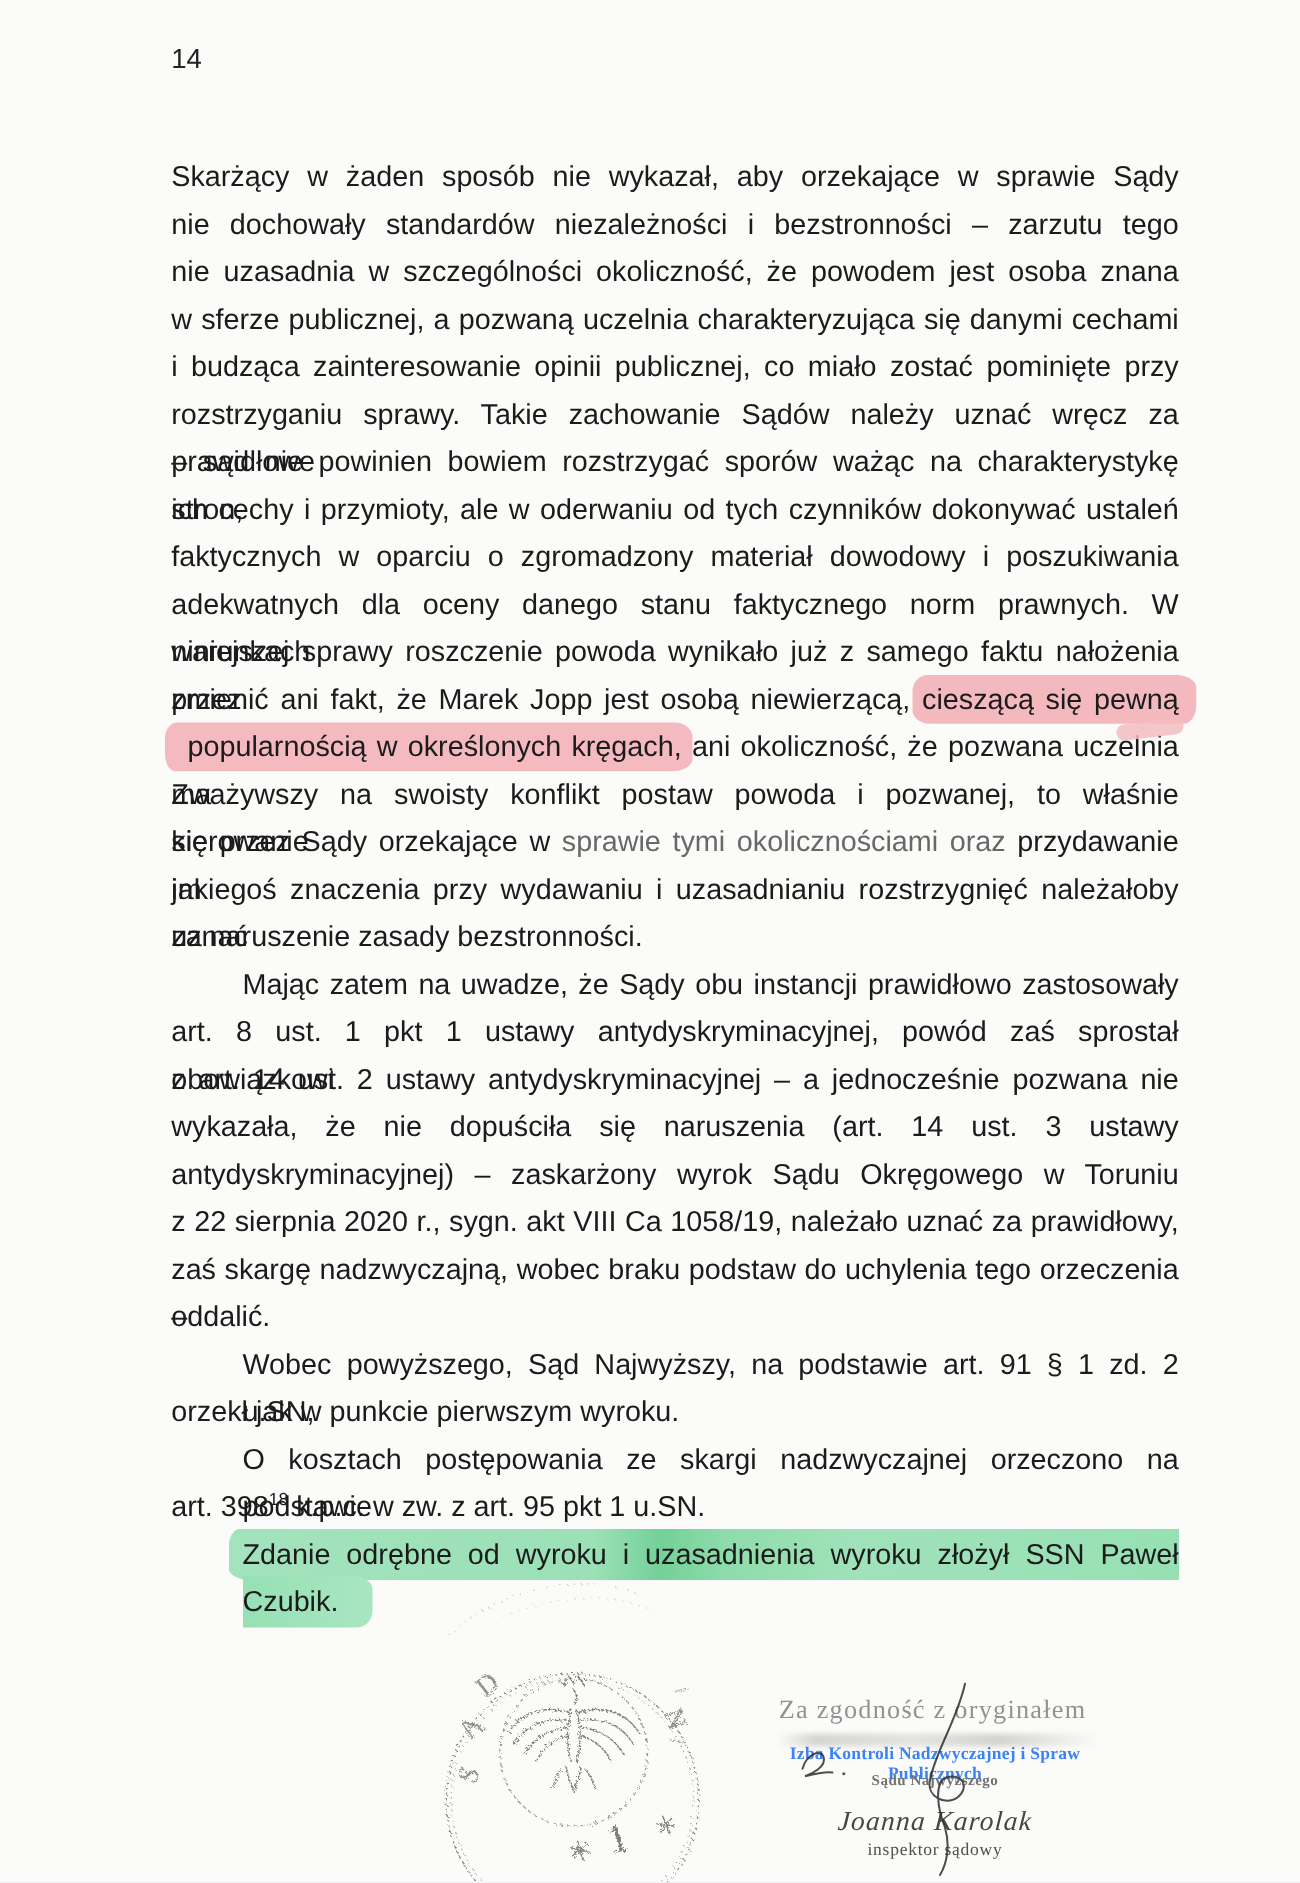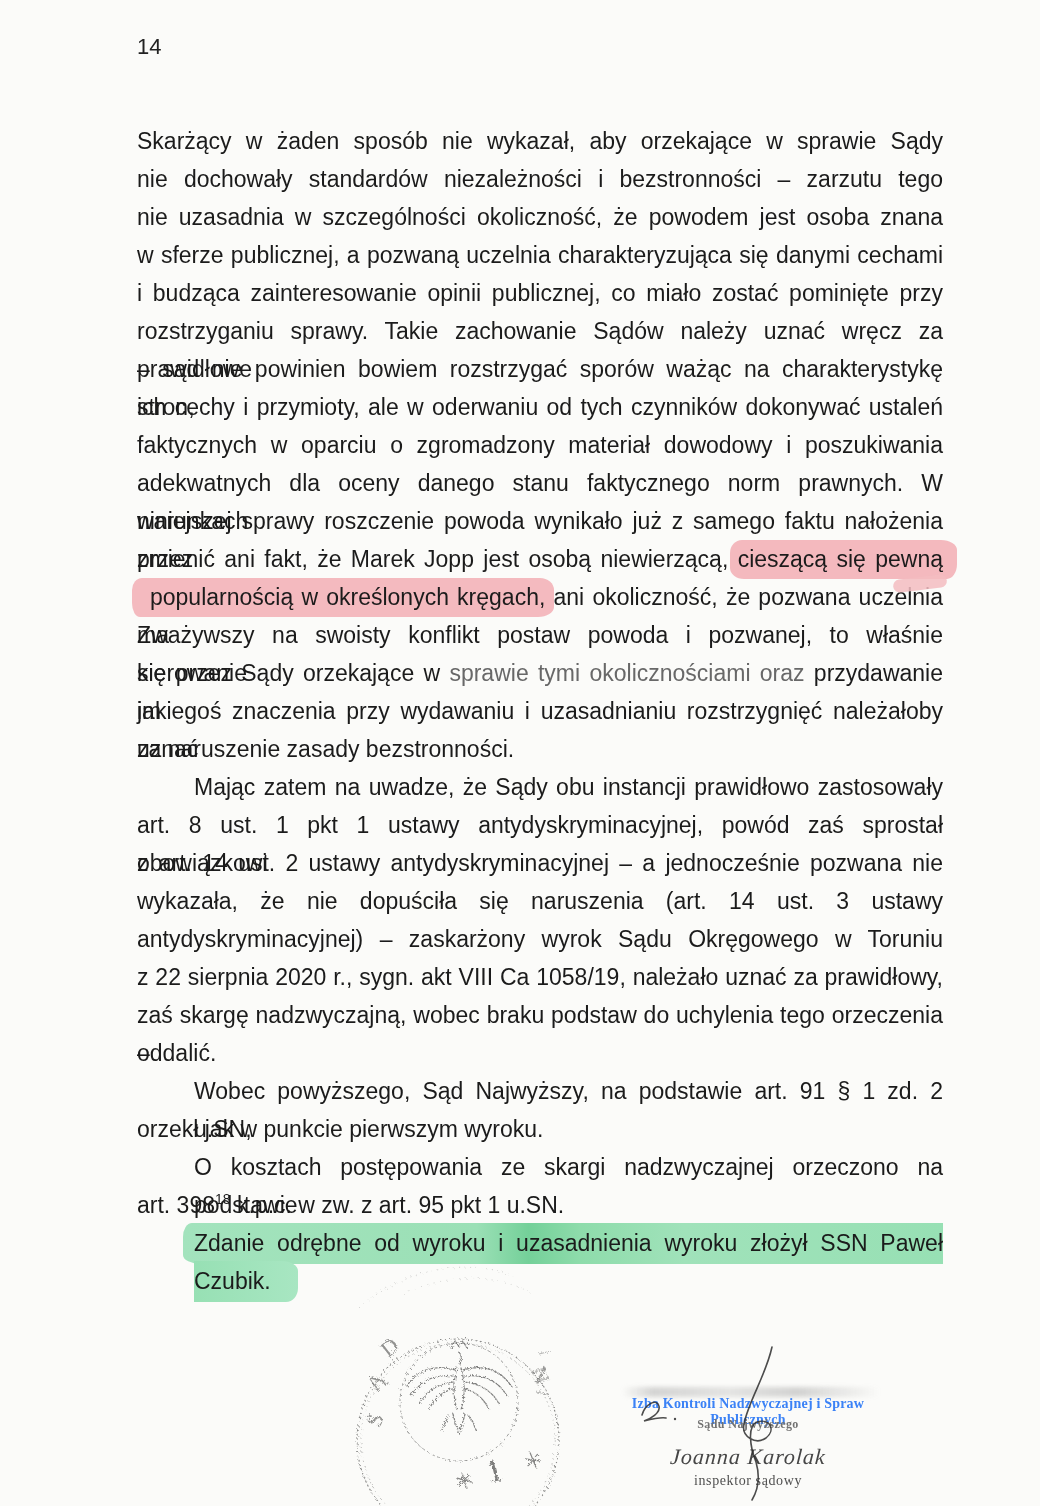--- a/index.html
+++ b/index.html
@@ -184,20 +184,21 @@
           <path d="M0,-8 L0,8 M-7,-4 L7,4 M-7,4 L7,-4" stroke-width="1.2"></path>
         </g>
         <g transform="translate(188,210) rotate(-22)">
           <path d="M0,-8 L0,8 M-7,-4 L7,4 M-7,4 L7,-4" stroke-width="1.2"></path>
         </g>
       </g>
       <text x="144" y="233" transform="rotate(-14 144 233)" font-family="Liberation Serif, serif" font-size="32" fill="#4f4f4f" stroke="none" opacity="0.85">1</text>
     </g>
   </svg>
 
+  <div class="cert cert-original">Za zgodność z oryginałem</div>
   <div class="cert cert-smudge"></div>
   <div class="cert cert-chamber">Izba Kontroli Nadzwyczajnej i Spraw Publicznych</div>
   <div class="cert cert-court">Sądu Najwyższego</div>
   <div class="cert cert-name">Joanna Karolak</div>
   <div class="cert cert-title">inspektor sądowy</div>
 
   <svg class="signature-svg" width="300" height="176" viewBox="0 0 300 176">
     <g fill="none" stroke="#2e2e2e" stroke-width="1.6" stroke-linecap="round" opacity="0.85">
       <path d="M172,17 C166,45 148,72 144,94"></path>
       <path d="M144,94 C141,107 156,115 166,108 C176,100 170,88 157,92 C147,96 150,117 156,132 C160,146 158,160 152,170"></path>

